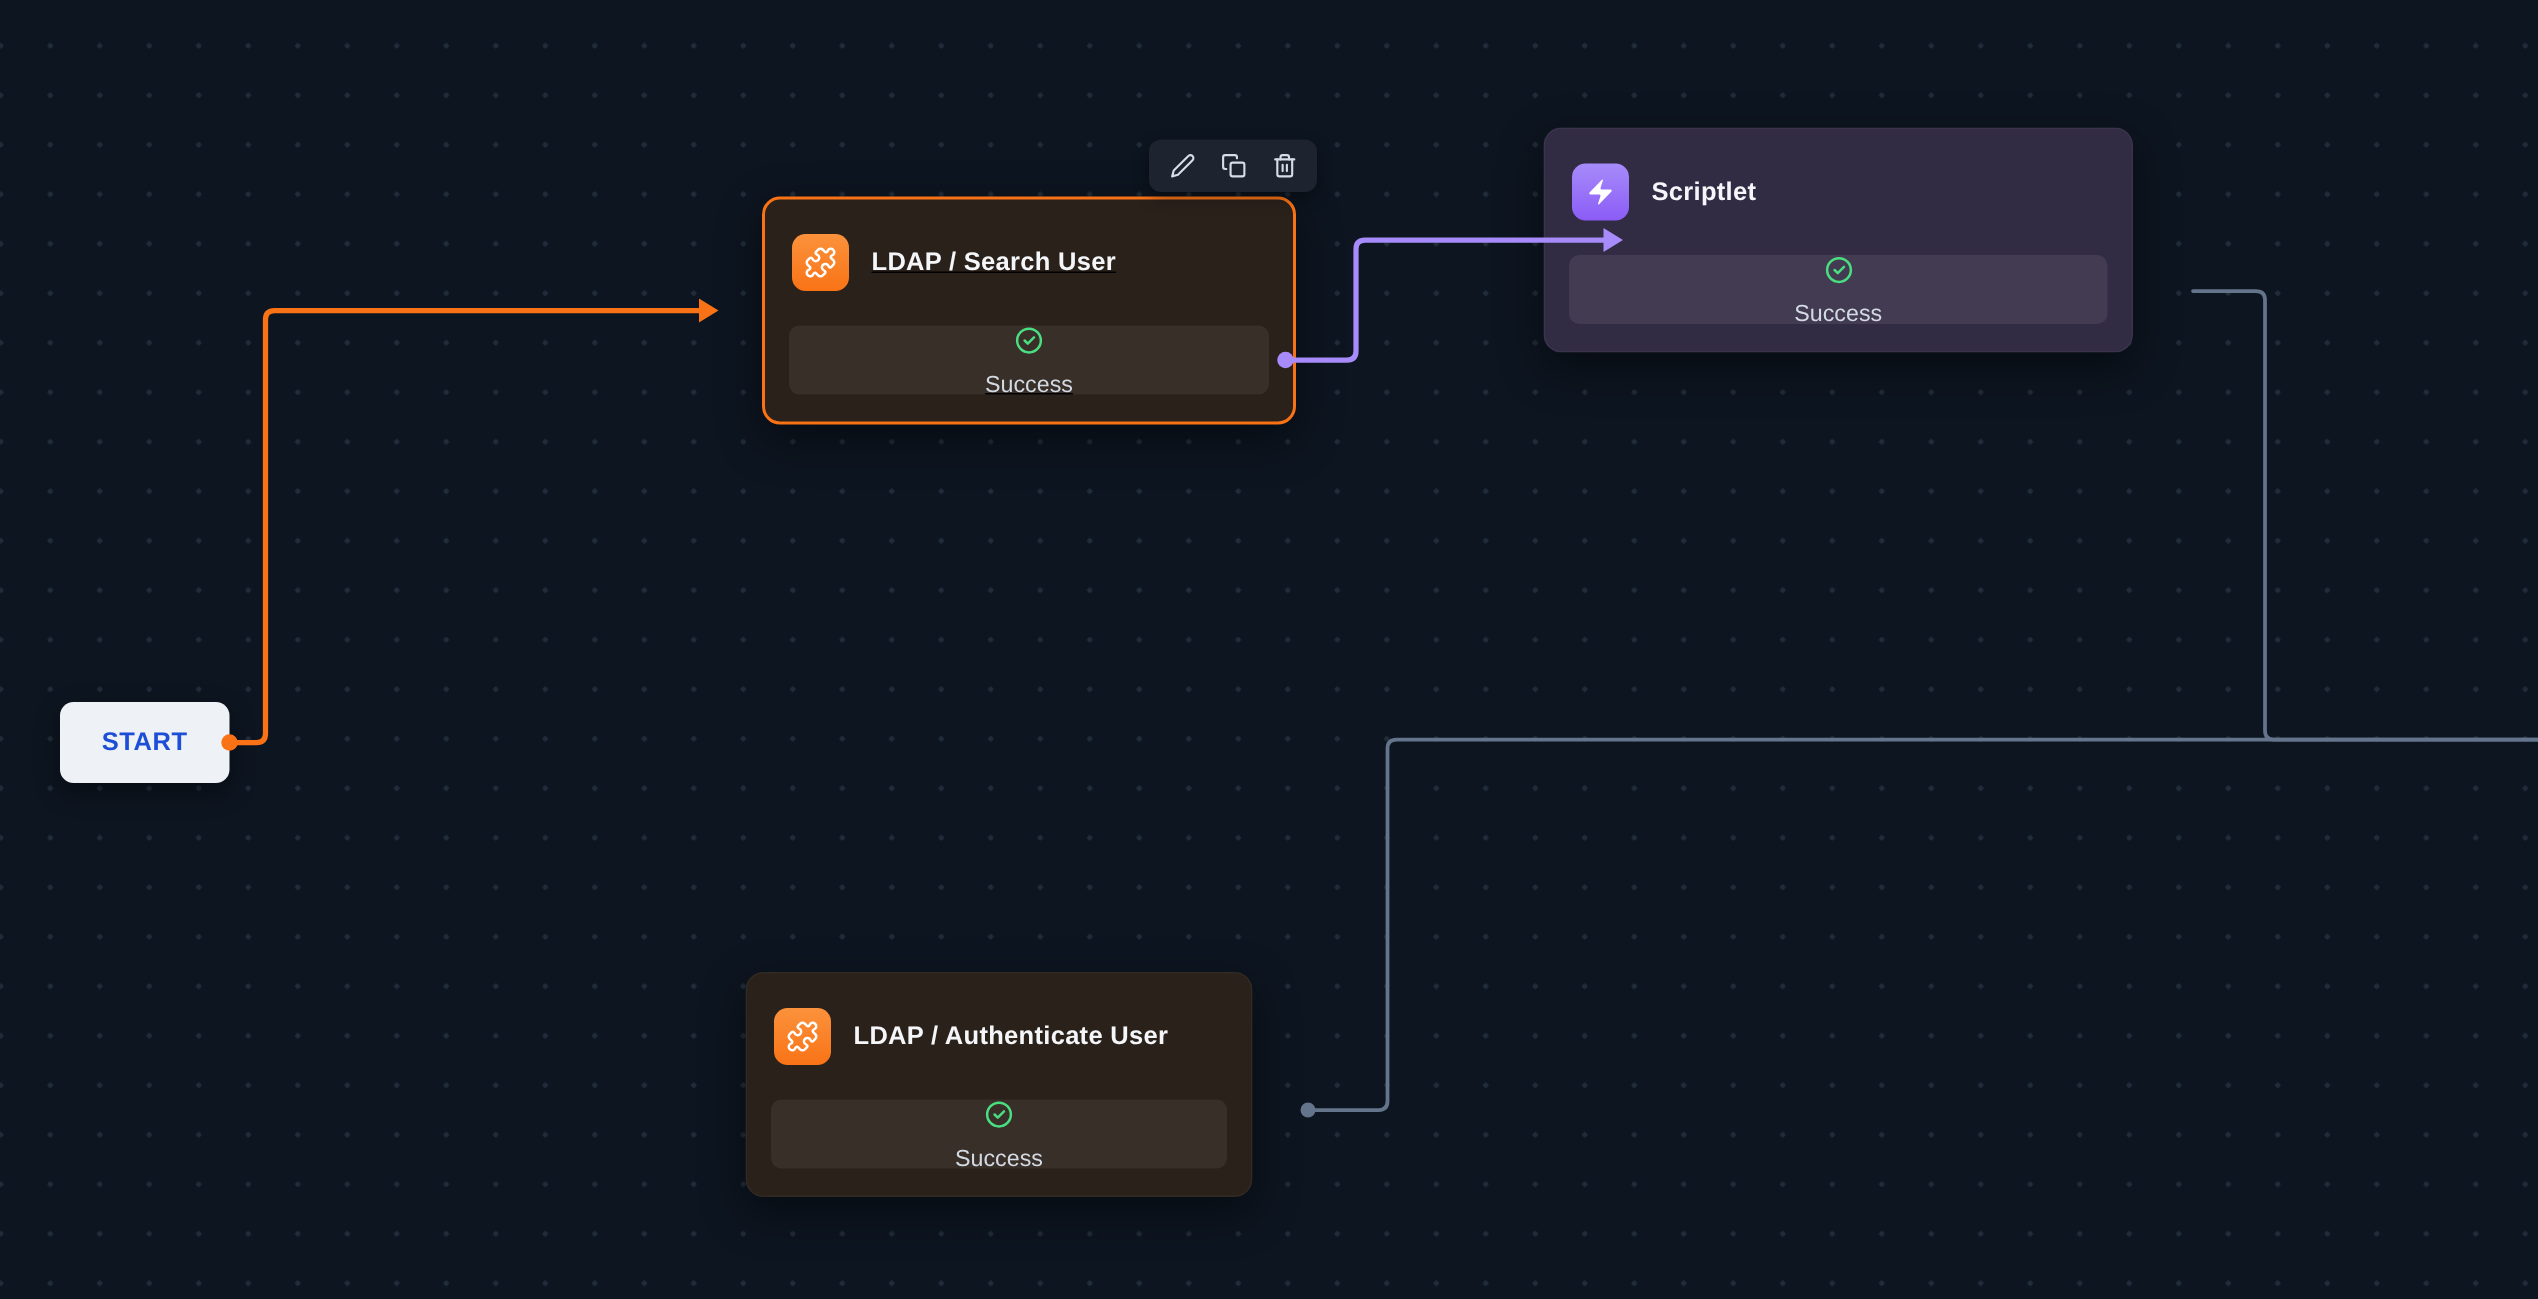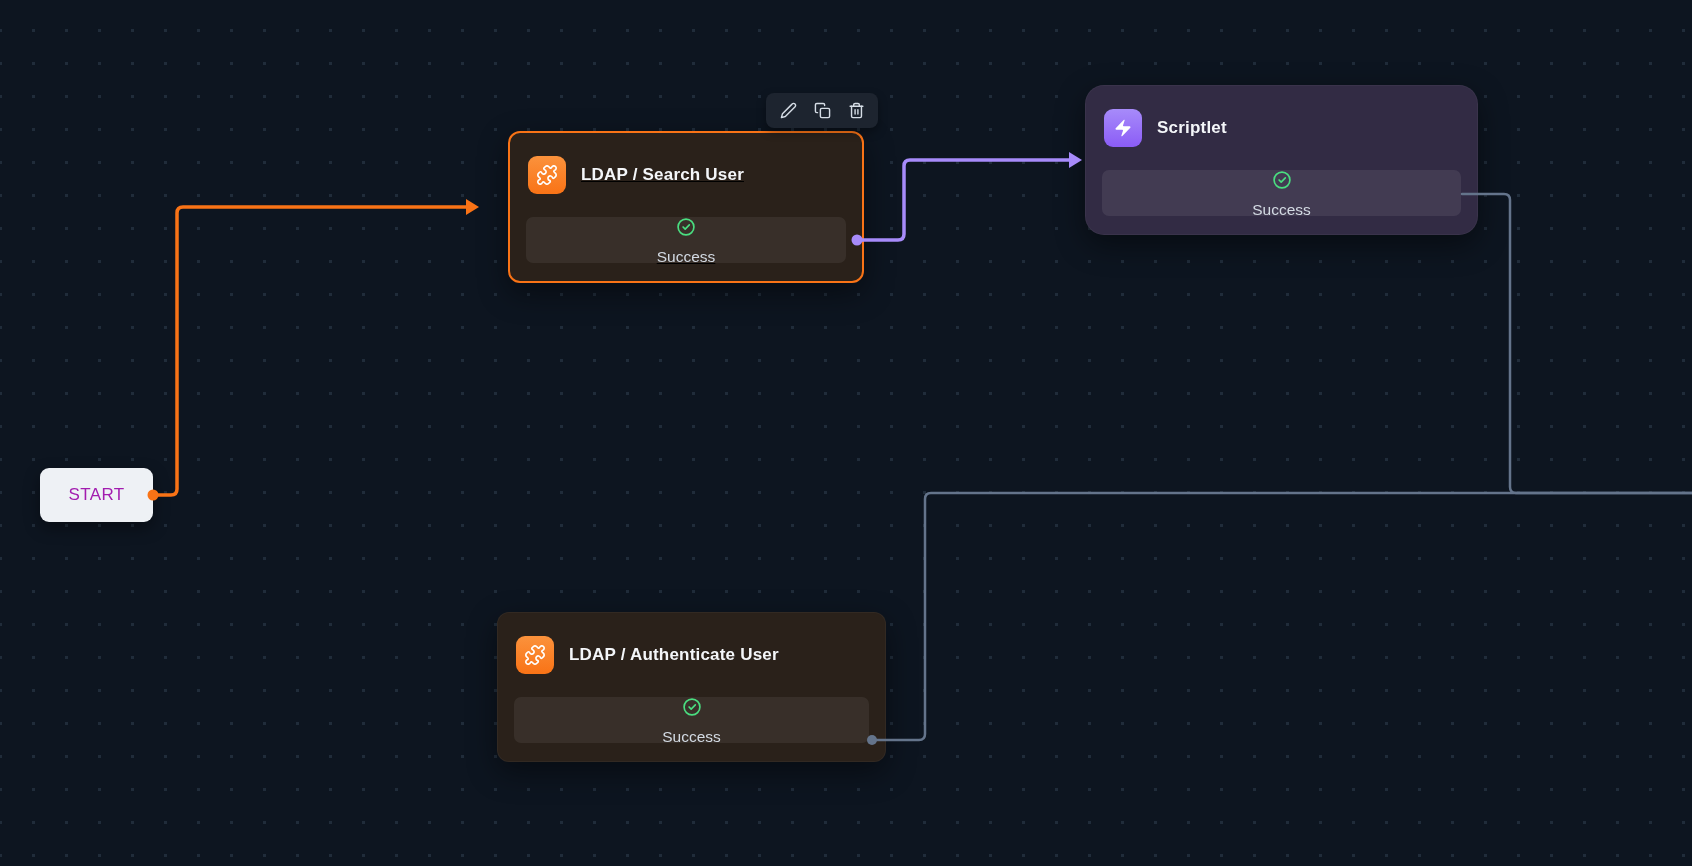--- a/index.html
+++ b/index.html
@@ -75,22 +75,22 @@
     left: 40px; top: 468px;
     width: 113px; height: 54px;
     background: #eef1f5;
     border-radius: 9px;
     display: flex; align-items: center; justify-content: center;
     box-shadow: 0 6px 16px rgba(0,0,0,.4);
     cursor: pointer;
   }
   .start-label {
     font-size: 17px;
-    font-weight: 400;
-    color: #a21caf;
+    font-weight: 700;
+    color: #1d4ed8;
     letter-spacing: .4px;
   }
 
   .toolbar {
     position: absolute;
     left: 766px; top: 93px;
     height: 35px;
     background: #1d242f;
     border-radius: 8px;
     display: flex; align-items: center;
@@ -159,41 +159,41 @@
           <path d="M3 6h18"></path>
             <path d="M19 6v14a2 2 0 0 1-2 2H7a2 2 0 0 1-2-2V6"></path>
           <path d="M8 6V4a2 2 0 0 1 2-2h4a2 2 0 0 1 2 2v2"></path>
             <path d="M10 11v6"></path>
             <path d="M14 11v6"></path>
         </svg>
       </span>
     </button>
   </div>
 
-  <div class="node purple-node" style="left:1085px; top:85px; width:393px;border-radius:19px;">
+  <div class="node purple-node" style="left:1029px; top:85px; width:393px;">
     <div class="node-header">
       <div class="node-icon icon-purple">
         <svg width="20" height="20" viewBox="0 0 24 24" fill="#ffffff">
           <path d="M4 14a1 1 0 0 1-.78-1.63l9.9-10.2a.5.5 0 0 1 .86.46l-1.92 6.02A1 1 0 0 0 13 10h7a1 1 0 0 1 .78 1.63l-9.9 10.2a.5.5 0 0 1-.86-.46l1.92-6.02A1 1 0 0 0 11 14z"></path>
         </svg>
       </div>
       <div class="node-title">Scriptlet</div>
     </div>
     <div class="port-row">
       <span class="check-wrap">
         <svg width="20" height="20" viewBox="0 0 24 24" fill="none" stroke="#4ade80" stroke-width="2" stroke-linecap="round" stroke-linejoin="round">
           <circle cx="12" cy="12" r="9.5"></circle>
             <path d="m8.5 12 2.5 2.5 5-5"></path>
         </svg>
       </span>
       <span class="port-label">Success</span>
     </div>
   </div>
 
-  <div class="node" style="left:497px; top:612px; width:389px;">
+  <div class="node" style="left:497px; top:648px; width:338px;">
     <div class="node-header">
       <div class="node-icon icon-orange">
         <svg width="22" height="22" viewBox="0 0 24 24" fill="none" stroke="#ffffff" stroke-width="1.8" stroke-linecap="round" stroke-linejoin="round">
           <path d="M19.439 7.85c-.049.322.059.648.289.878l1.568 1.568c.47.47.706 1.087.706 1.704s-.235 1.233-.706 1.704l-1.611 1.611a.98.98 0 0 1-.837.276c-.47-.07-.802-.48-.968-.925a2.501 2.501 0 1 0-3.214 3.214c.446.166.855.497.925.968a.979.979 0 0 1-.276.837l-1.61 1.61a2.404 2.404 0 0 1-1.705.707 2.402 2.402 0 0 1-1.704-.706l-1.568-1.568a1.026 1.026 0 0 0-.877-.29c-.493.074-.84.504-1.02.968a2.5 2.5 0 1 1-3.237-3.237c.464-.18.894-.527.967-1.02a1.026 1.026 0 0 0-.289-.877l-1.568-1.568A2.402 2.402 0 0 1 1.998 12c0-.617.236-1.234.706-1.704L4.23 8.77c.24-.24.581-.353.917-.303.515.077.877.528 1.073 1.01a2.5 2.5 0 1 0 3.259-3.259c-.482-.196-.933-.558-1.01-1.073-.05-.336.062-.676.303-.917l1.525-1.525A2.402 2.402 0 0 1 12 1.998c.617 0 1.234.236 1.704.706l1.568 1.568c.23.23.556.338.877.29.493-.074.84-.504 1.02-.968a2.5 2.5 0 1 1 3.237 3.237c-.464.18-.894.527-.967 1.02Z"></path>
         </svg>
       </div>
       <div class="node-title">LDAP / Authenticate User</div>
     </div>
     <div class="port-row">
       <span class="check-wrap">

